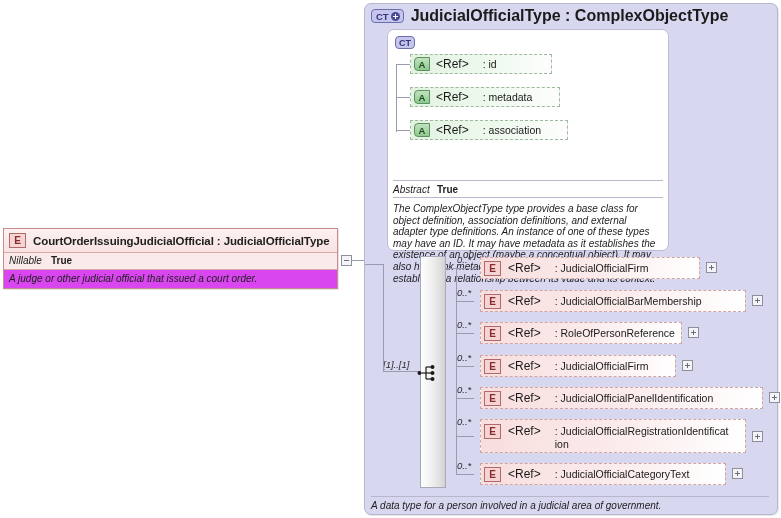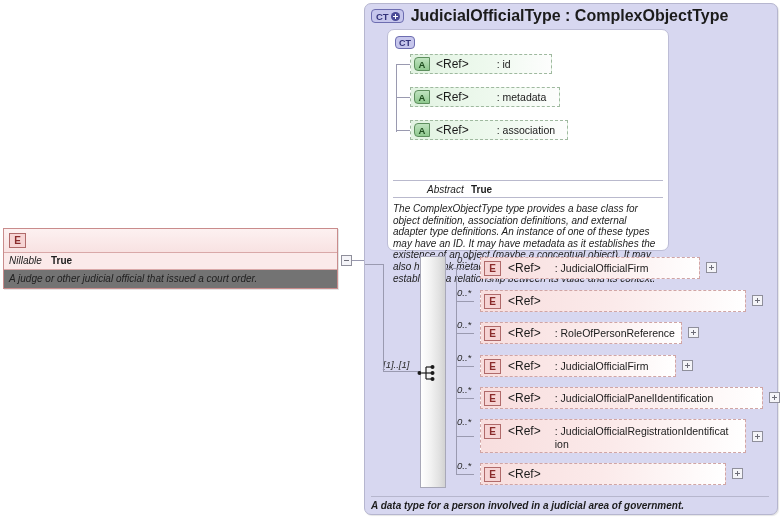--- a/index.html
+++ b/index.html
@@ -73,21 +73,21 @@
   .prop-val {
     font-size: 10px;
     font-weight: bold;
     color: #202020;
   }
   .elembox-desc {
     padding: 3px 6px 4px 5px;
     font-style: italic;
     font-size: 10px;
     color: #202020;
-    background: #737373;
+    background: #d946ef;
   }
 
   
   .toggle-box {
     position: absolute;
     width: 11px;
     height: 11px;
     border: 1px solid #8f8f9b;
     background: #f4f4f8;
     box-sizing: border-box;
@@ -255,40 +255,39 @@
   }
   .ref-label {
     font-size: 12px;
     color: #1a1a1a;
     white-space: nowrap;
   }
   .ref-name {
     font-size: 10.5px;
     color: #1a1a1a;
     white-space: nowrap;
-    margin-left: 28px;
+    margin-left: 14px;
   }
 
   
   .abstract-block {
     position: absolute;
     left: 5px;
     top: 150px;
     width: 270px;
   }
   .abstract-rule {
     height: 1px;
     background: #b9b9cd;
     margin-bottom: 3px;
   }
   .abstract-line {
     display: flex;
     align-items: baseline;
     padding-bottom: 2px;
-    margin-left: 34px;
   }
   .abstract-key {
     font-style: italic;
     font-size: 10px;
     width: 44px;
     color: #1d1d1d;
   }
   .abstract-val {
     font-size: 10px;
     font-weight: bold;
@@ -362,29 +361,29 @@
     background: #b6b6cd;
   }
   .footer-text {
     position: absolute;
     left: 6px;
     top: 496px;
     font-style: italic;
     font-size: 10px;
     color: #1d1d1d;
     white-space: nowrap;
-    font-weight: bold;
   }
 </style>
 </head>
 <body>
 
 <div class="elembox">
   <div class="elembox-header">
     <span class="badge-e">E</span>
+    <span class="elembox-title">CourtOrderIssuingJudicialOfficial : JudicialOfficialType</span>
   </div>
   <div class="elembox-propline">
     <span class="prop-key">Nillable</span>
     <span class="prop-val">True</span>
   </div>
   <div class="elembox-desc">A judge or other judicial official that issued a court order.</div>
 </div>
 
 <div class="toggle-box" style="left:341px; top:255px;"></div>
 <div class="connector-h" style="left:352px; top:260px; width:12px;"></div>
@@ -466,20 +465,21 @@
     </span>
   </div>
   <div class="toggle-box plus" style="left:341px; top:258px;"></div>
 
   <div class="connector-h" style="left:91px; top:297px; width:18px;"></div>
   <div class="card-label" style="left:92px; top:283px;">0..*</div>
   <div class="elem-ref" style="left:115px; top:286px; width:266px; height:22px;">
     <span class="badge-e">E</span>
     <span class="elem-ref-texts">
       <span class="ref-label">&lt;Ref&gt;</span>
+      <span class="elem-ref-name-wrap">: JudicialOfficialBarMembership</span>
     </span>
   </div>
   <div class="toggle-box plus" style="left:387px; top:291px;"></div>
 
   <div class="connector-h" style="left:91px; top:329px; width:18px;"></div>
   <div class="card-label" style="left:92px; top:315px;">0..*</div>
   <div class="elem-ref" style="left:115px; top:318px; width:202px; height:22px;">
     <span class="badge-e">E</span>
     <span class="elem-ref-texts">
       <span class="ref-label">&lt;Ref&gt;</span>
@@ -520,19 +520,20 @@
     </span>
   </div>
   <div class="toggle-box plus" style="left:387px; top:427px;"></div>
 
   <div class="connector-h" style="left:91px; top:470px; width:18px;"></div>
   <div class="card-label" style="left:92px; top:456px;">0..*</div>
   <div class="elem-ref" style="left:115px; top:459px; width:246px; height:22px;">
     <span class="badge-e">E</span>
     <span class="elem-ref-texts">
       <span class="ref-label">&lt;Ref&gt;</span>
+      <span class="elem-ref-name-wrap">: JudicialOfficialCategoryText</span>
     </span>
   </div>
   <div class="toggle-box plus" style="left:367px; top:464px;"></div>
 
   <div class="footer-rule"></div>
   <div class="footer-text">A data type for a person involved in a judicial area of government.</div>
 </div>
 
 </body></html>

